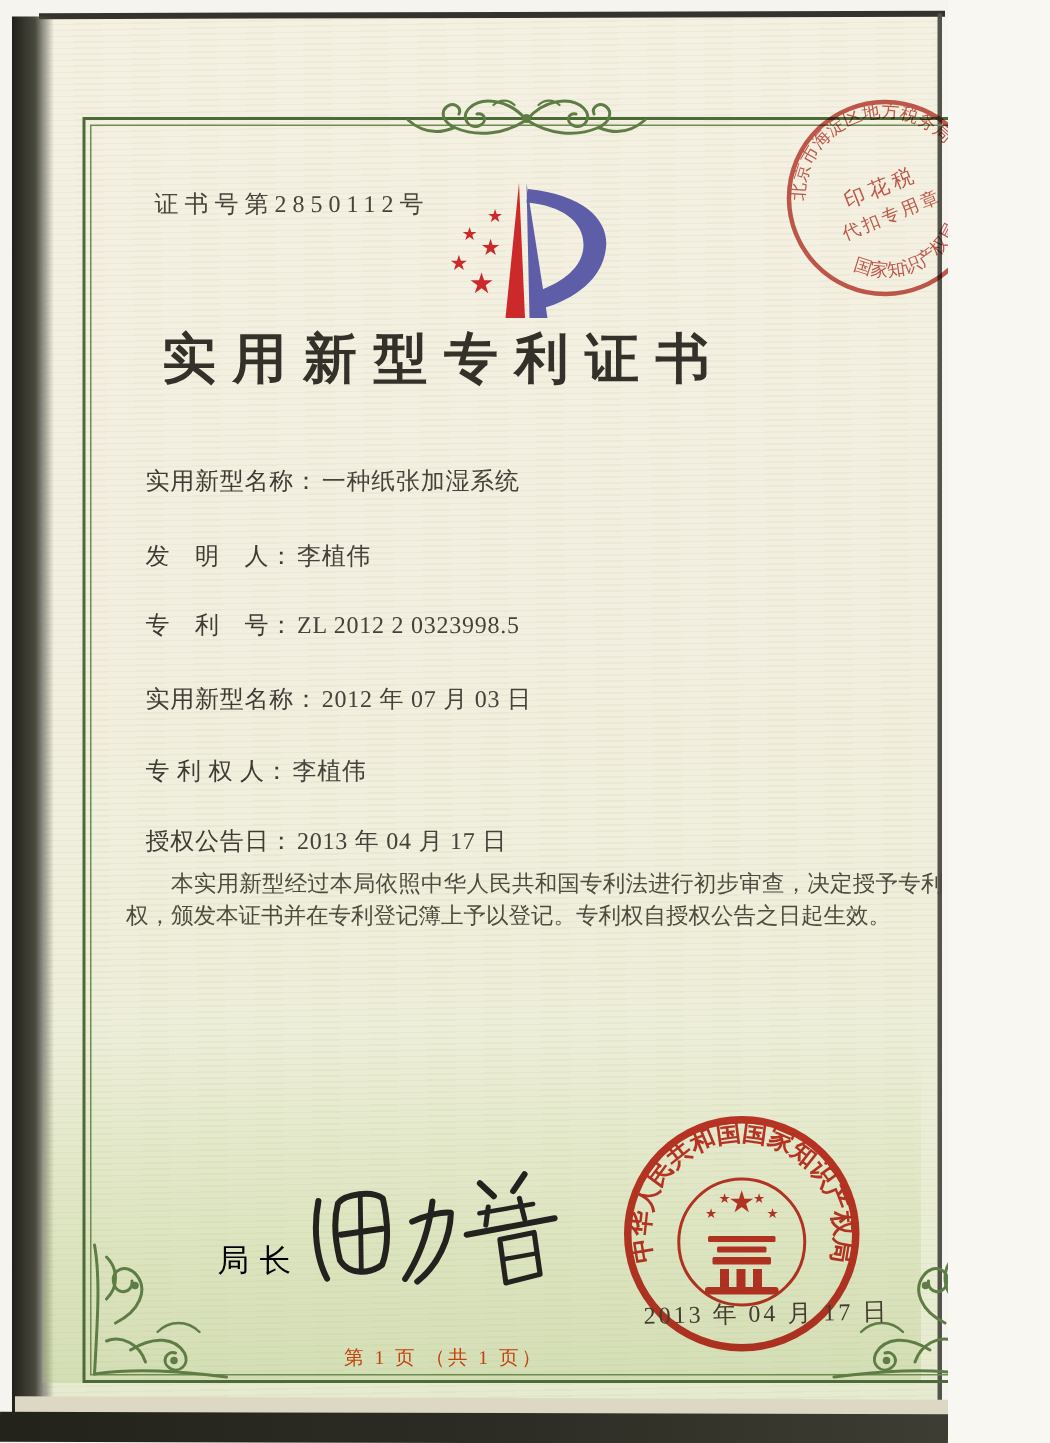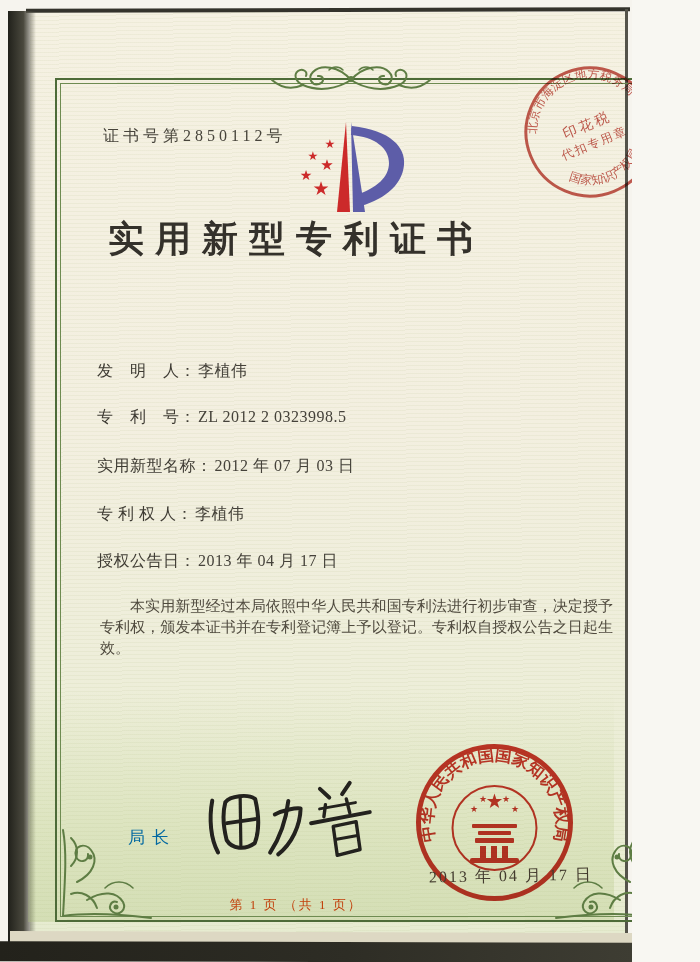--- a/index.html
+++ b/index.html
@@ -35,22 +35,22 @@
 
   
   .cert-no { position:absolute; left:103px; top:126px; font-size:16px; letter-spacing:4px; color:#47443b; }
   .title { position:absolute; left:0; right:40px; top:215px; text-align:center;
            font-size:36px; font-weight:bold; letter-spacing:11px; color:#34312b; }
   .field { position:absolute; left:97px; font-size:16px; color:#3e3b33; letter-spacing:0.5px; white-space:nowrap; }
   .field .lab { color:#3e3b33; }
   .field .val { color:#45423a; margin-left:2px; }
   .body-text { position:absolute; left:84px; width:545px; top:580px;
                font-size:15px; line-height:20.8px; color:#4f4a3e; text-align:justify; }
-  .body-text p { text-indent:2em; margin:16px; }
-  .signer { position:absolute; left:128px; top:826px; font-size:17px; letter-spacing:7px; color:#0369a1; }
+  .body-text p { text-indent:2em; margin:0; }
+  .signer { position:absolute; left:145px; top:826px; font-size:21px; letter-spacing:7px; color:#000000; }
   .sig-svg { position:absolute; left:200px; top:768px; transform:rotate(-2deg); }
   .seal-svg { position:absolute; left:412px; top:740px; opacity:0.93; mix-blend-mode:multiply; }
   .seal-date { position:absolute; left:429px; top:866px; font-size:16px; letter-spacing:2px;
                color:#433b2e; transform:rotate(-1deg); white-space:nowrap; }
   .tax-stamp { position:absolute; left:520px; top:62px; transform:rotate(-22deg); opacity:0.9; mix-blend-mode:multiply; }
   .logo-svg { position:absolute; left:293px; top:118px; }
   .footer { position:absolute; left:0; right:40px; top:896px; text-align:center;
             font-size:13px; letter-spacing:2px; color:#c2410c; }
 </style>
 </head>
@@ -141,20 +141,23 @@
       <text x="37" y="30" font-size="12">★</text>
       <text x="20" y="42" font-size="12">★</text>
       <text x="34" y="52" font-size="15">★</text>
       <text x="13" y="62" font-size="14">★</text>
       <text x="28" y="77" font-size="19">★</text>
     </g>
   </svg>
 
   <div class="title">实用新型专利证书</div>
 
+  <div class="field" style="top:311px">
+    <span class="lab">实用新型名称：</span><span class="val">一种纸张加湿系统</span>
+  </div>
   <div class="field" style="top:361px">
     <span class="lab">发　明　人：</span><span class="val">李植伟</span>
   </div>
   <div class="field" style="top:407px">
     <span class="lab">专　利　号：</span><span class="val">ZL 2012 2 0323998.5</span>
   </div>
   <div class="field" style="top:456px">
     <span class="lab">实用新型名称：</span><span class="val">2012 年 07 月 03 日</span>
   </div>
   <div class="field" style="top:504px">

